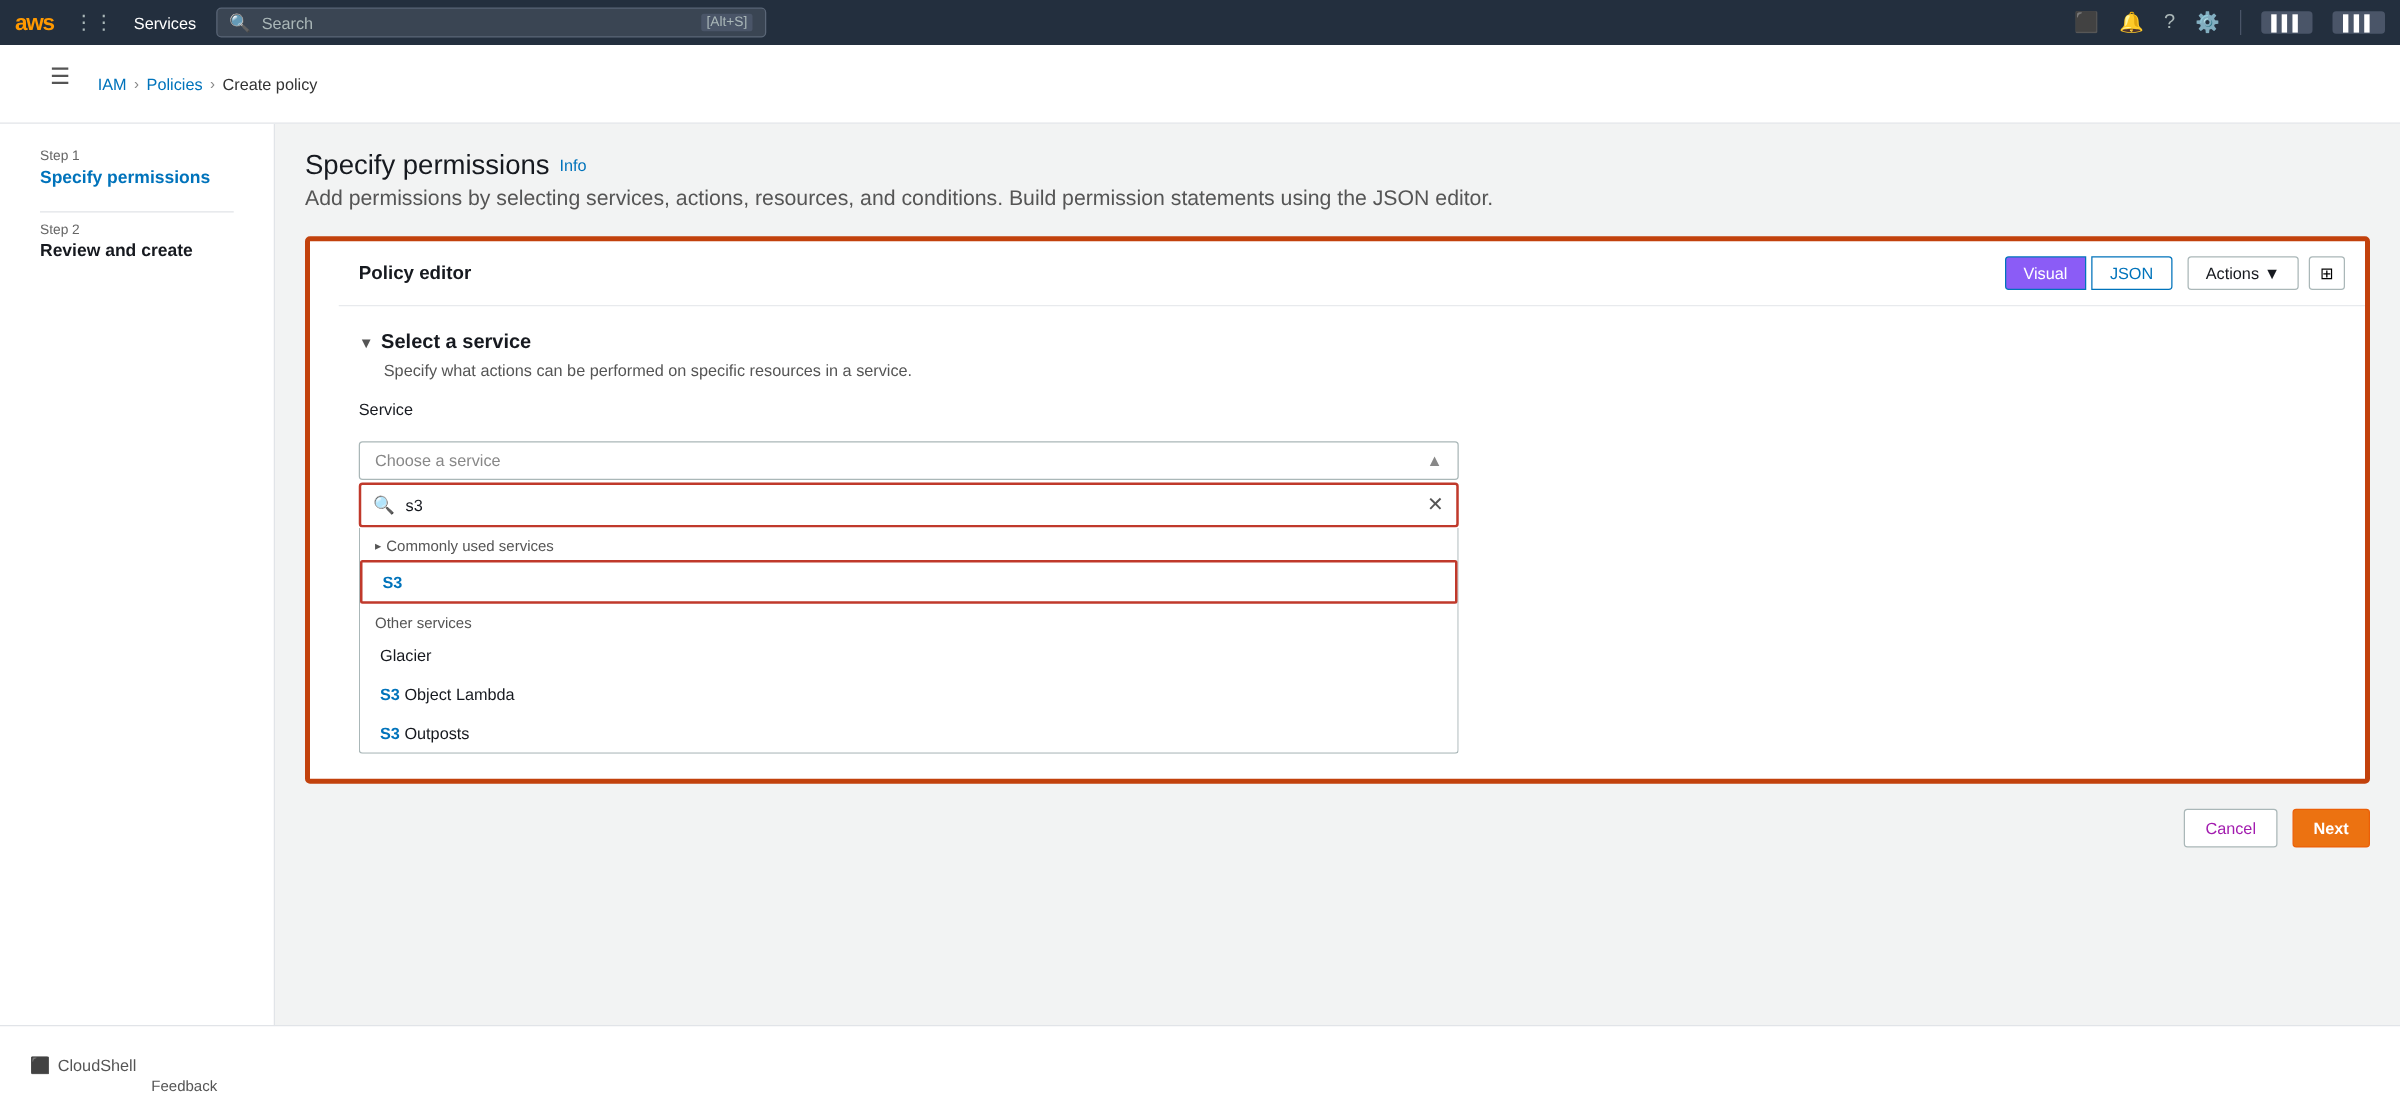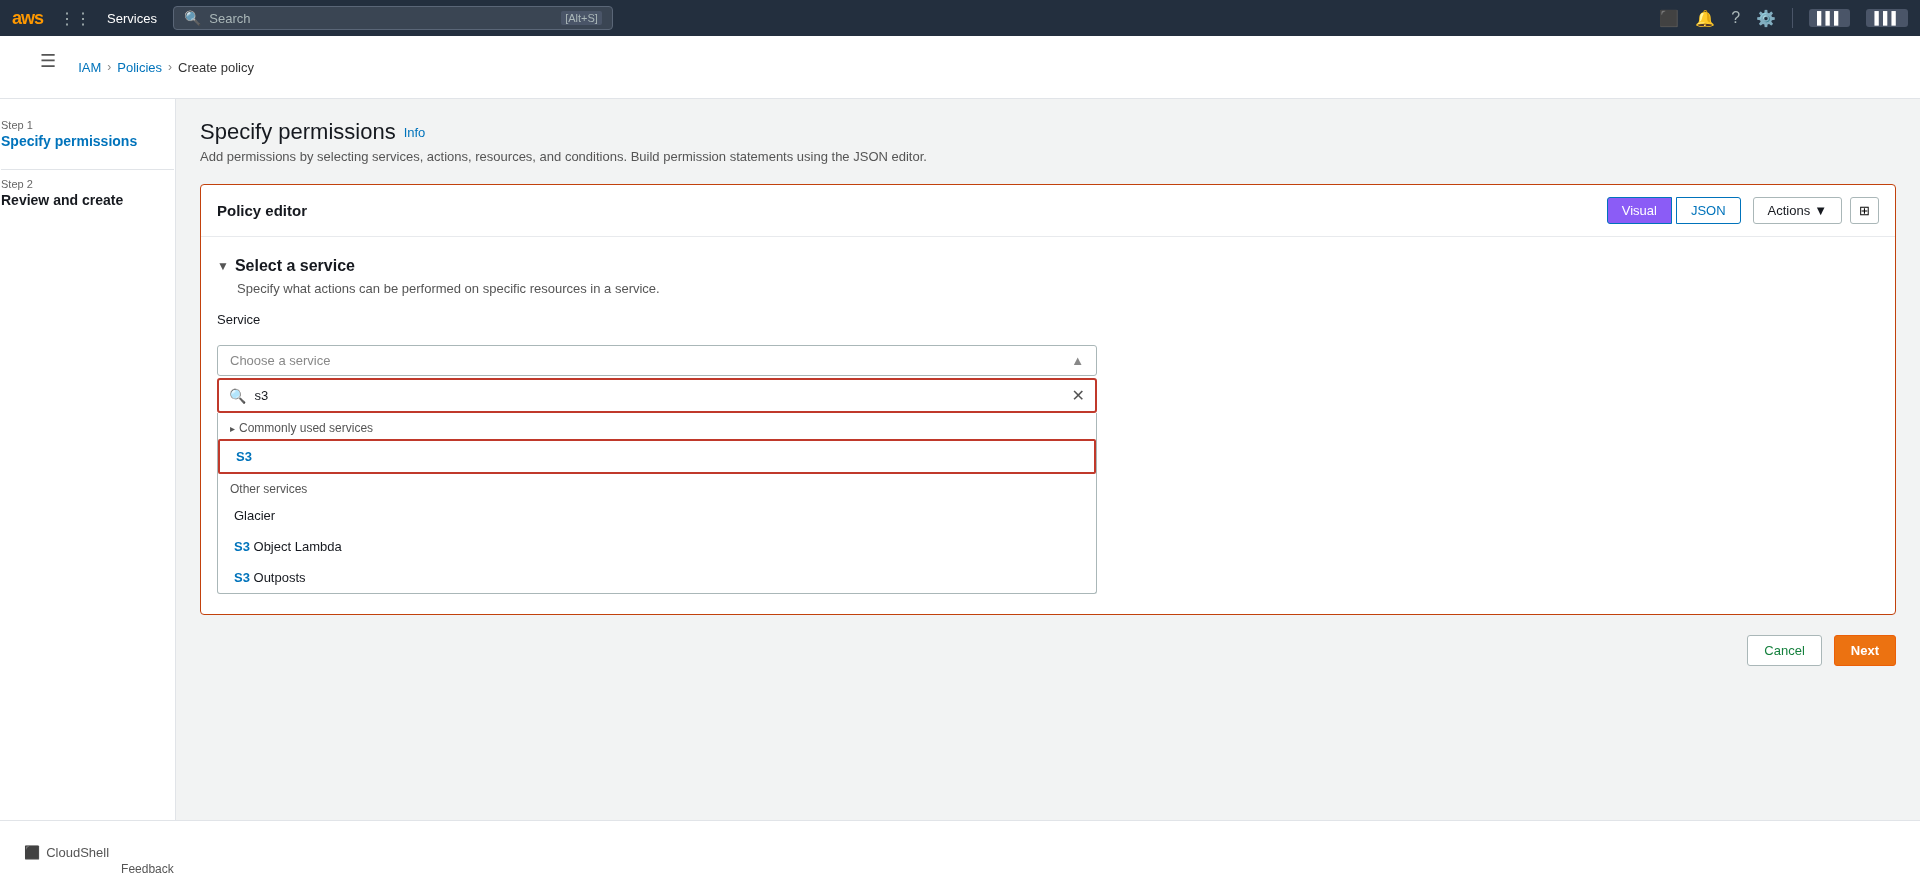--- a/index.html
+++ b/index.html
@@ -134,22 +134,22 @@
 
     
     .page-content {
       display: flex;
       flex: 1;
       overflow: auto;
     }
 
     
     .steps-panel {
-      width: 176px;
-      padding: 20px 1px;
+      width: 220px;
+      padding: 20px 32px;
       flex-shrink: 0;
       border-right: 1px solid #e1e4e8;
       background: #fff;
     }
     .step-item { margin-bottom: 20px; }
     .step-label {
       font-size: 11px;
       color: #666;
       margin-bottom: 2px;
     }
@@ -182,30 +182,31 @@
       display: flex;
       align-items: center;
       gap: 8px;
     }
     .info-link {
       color: #0073bb;
       font-size: 13px;
       cursor: pointer;
     }
     .page-description {
-      font-size: 13px;
+      font-size: 17px;
       color: #555;
       margin-bottom: 20px;
     }
 
     
     .policy-editor-card {
       background: #fff;
-      border: 1px solid #c2410c;
+      border: 4px solid #c2410c;
       border-radius: 4px;
+      padding-left: 23px;
     }
     .policy-editor-header {
       display: flex;
       align-items: center;
       justify-content: space-between;
       padding: 12px 16px;
       border-bottom: 1px solid #e8eaed;
     }
     .policy-editor-title {
       font-size: 15px;
@@ -373,21 +374,21 @@
     }
     .dropdown-item .s3-prefix {
       color: #0073bb;
       font-weight: 600;
     }
     .dropdown-item .item-text {
       color: #16191f;
     }
     .btn-cancel {
       background: #fff;
-      color: #15803d;
+      color: #a21caf;
       border: 1px solid #aab7b8;
       padding: 7px 16px;
       font-size: 13px;
       cursor: pointer;
       border-radius: 3px;
     }
     .btn-next {
       background: #ec7211;
       color: #fff;
       border: 1px solid #eb5f07;

